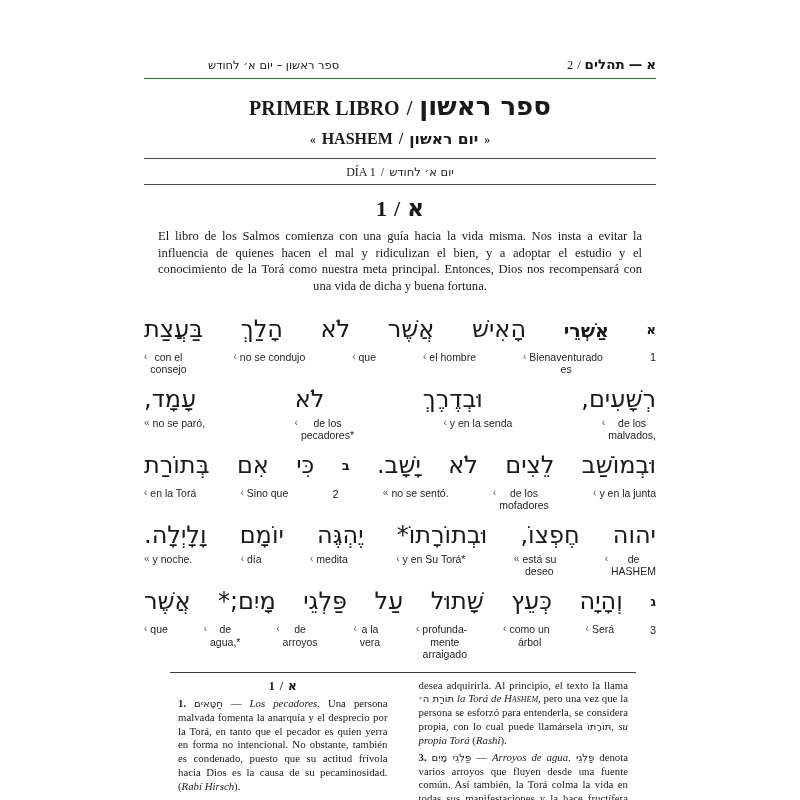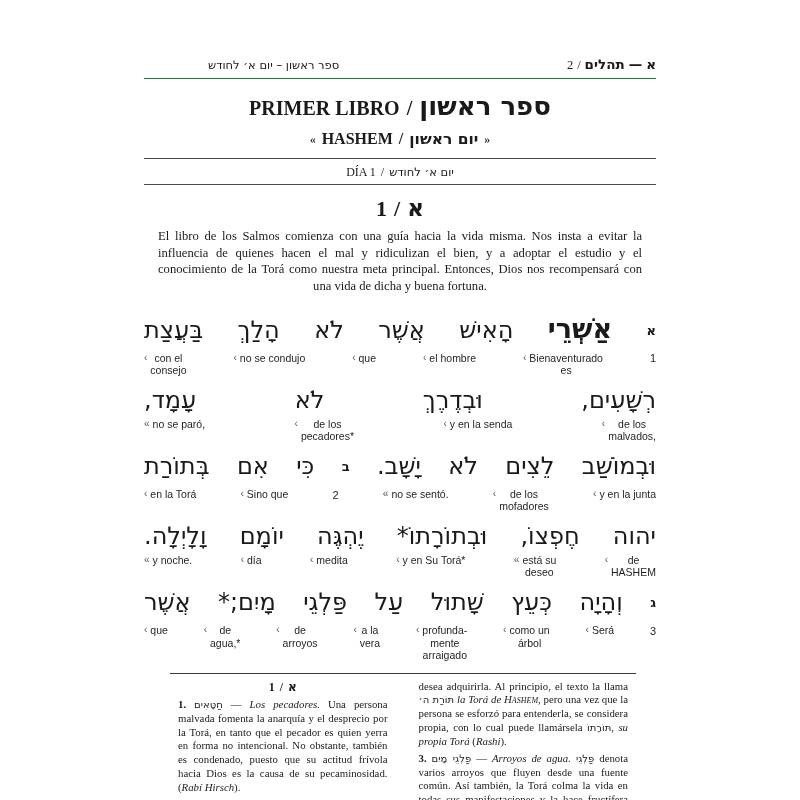--- a/index.html
+++ b/index.html
@@ -50,21 +50,21 @@
   }
 
   
   .verses{margin-top:8px;}
   .heb-line{
     display:flex;flex-direction:row-reverse;justify-content:space-between;
     align-items:baseline;font-family:"DejaVu Sans",sans-serif;
     font-size:24px;line-height:36px;direction:ltr;
   }
   .heb-word{unicode-bidi:isolate;}
-  .hb{font-weight:bold;font-size:27px;}
+  .hb{font-weight:bold;font-size:19px;}
   .hm{font-size:13px;font-weight:bold;position:relative;top:-3px;}
   .gloss-row{
     display:flex;justify-content:space-between;align-items:flex-start;
     font-family:"Liberation Sans",sans-serif;font-size:10.5px;color:#1f1f1f;
     margin:0 0 6px;min-height:24px;
   }
   .gloss-item{display:inline-flex;gap:3px;align-items:flex-start;text-align:center;}
   .gloss-chev{color:#555;font-size:10px;line-height:1.2;}
   .gloss-label{white-space:pre-line;line-height:1.15;}
   .gloss-num{font-size:11px;padding-top:0.5px;}

